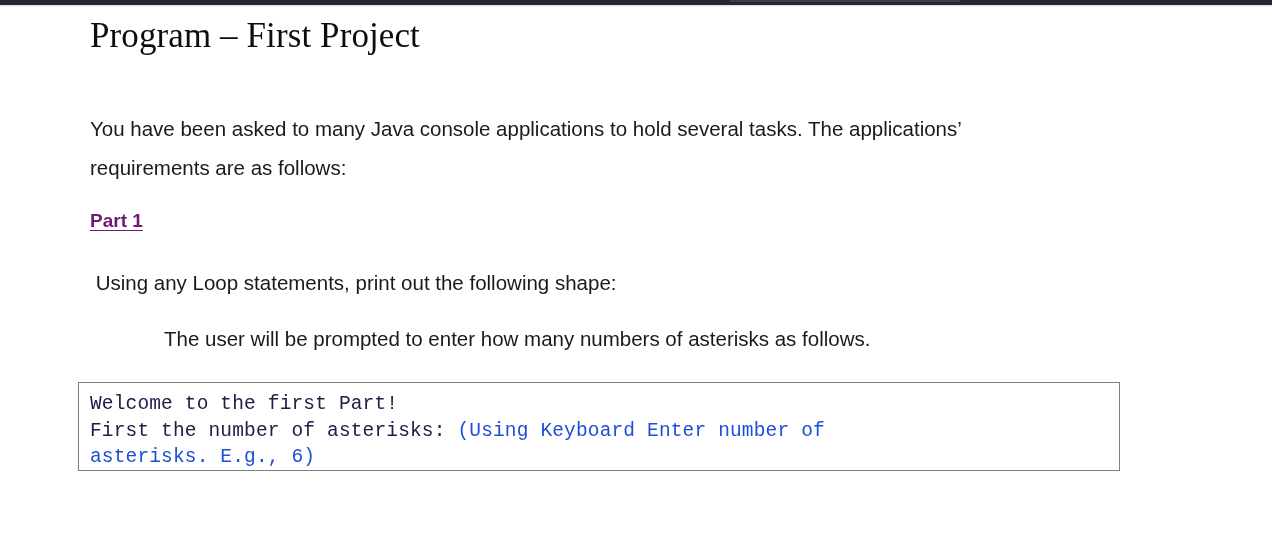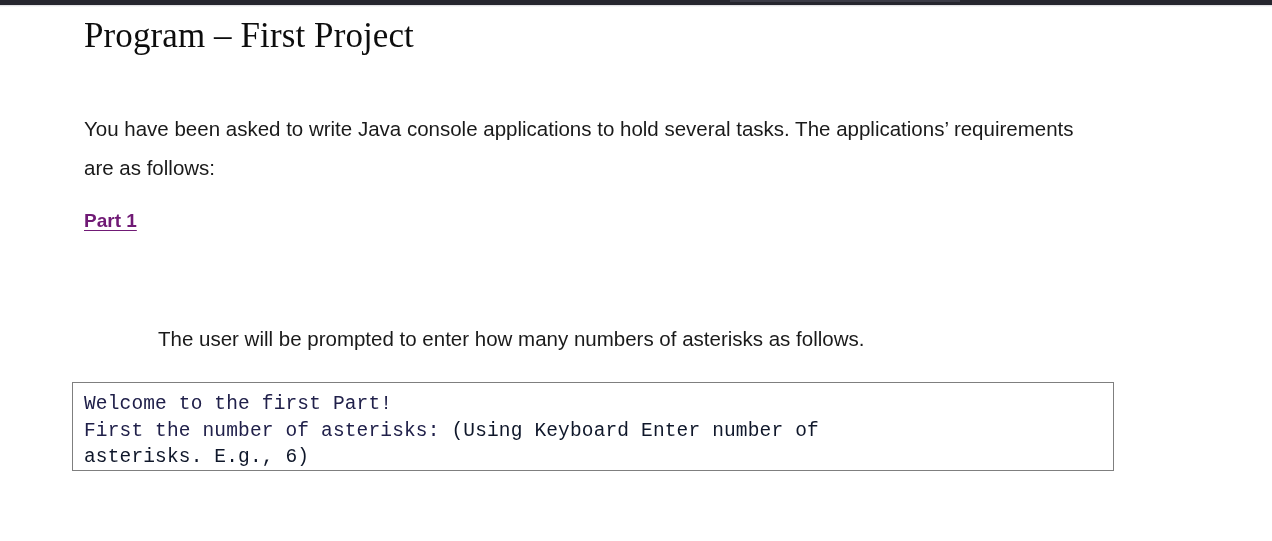--- a/index.html
+++ b/index.html
@@ -38,21 +38,21 @@
     left: 0;
     width: 1272px;
     height: 2px;
     background: linear-gradient(to bottom, #d8d8dd, #ffffff);
   }
 
   
   .page {
     position: absolute;
     top: 7px;
-    left: 4px;
+    left: 10px;
     width: 1152px;
     height: 534px;
     background: #ffffff;
   }
 
   .doc-title {
     position: absolute;
     left: 80px;
     top: 7px;
     font-family: "Liberation Serif", "DejaVu Serif", serif;
@@ -120,38 +120,39 @@
     margin-top: 15px;
   }
   .code-line {
     font-family: "Liberation Mono", "DejaVu Sans Mono", monospace;
     font-size: 19.5px;
     line-height: 26.5px;
     white-space: pre;
     letter-spacing: 0.15px;
   }
   .code-navy { color: #20204a; }
-  .code-red  { color: #0f172a; }
+  .code-red  { color: #1d4ed8; }
 </style>
 </head>
 <body>
 
 <div class="top-bar">
   <div class="top-bar-segment"></div>
 </div>
 <div class="top-bar-shadow"></div>
 
 <div class="page">
 
   <div class="doc-title">Program – First Project</div>
 
-  <div class="body-para">You have been asked to write Java console applications to hold several tasks. The applications’ requirements are as follows:</div>
+  <div class="body-para">You have been asked to many Java console applications to hold several tasks. The applications’ requirements are as follows:</div>
 
   <div class="part-heading">Part 1</div>
 
+  <div class="loop-line"> Using any Loop statements, print out the following shape:</div>
 
   <div class="prompt-line">The user will be prompted to enter how many numbers of asterisks as follows.</div>
 
   <div class="code-box">
     <div class="code-line code-navy">Welcome to the first Part!</div>
     <div class="code-line"><span class="code-navy">First the number of asterisks: </span><span class="code-red">(Using Keyboard Enter number of</span></div>
     <div class="code-line code-red">asterisks. E.g., 6)</div>
   </div>
 
 </div>

